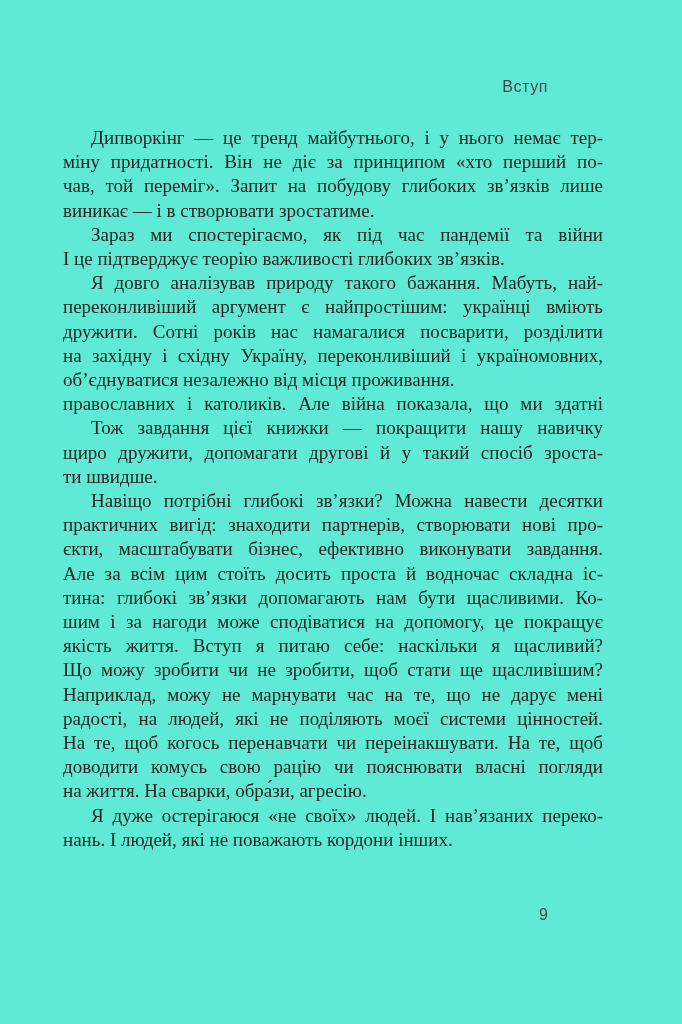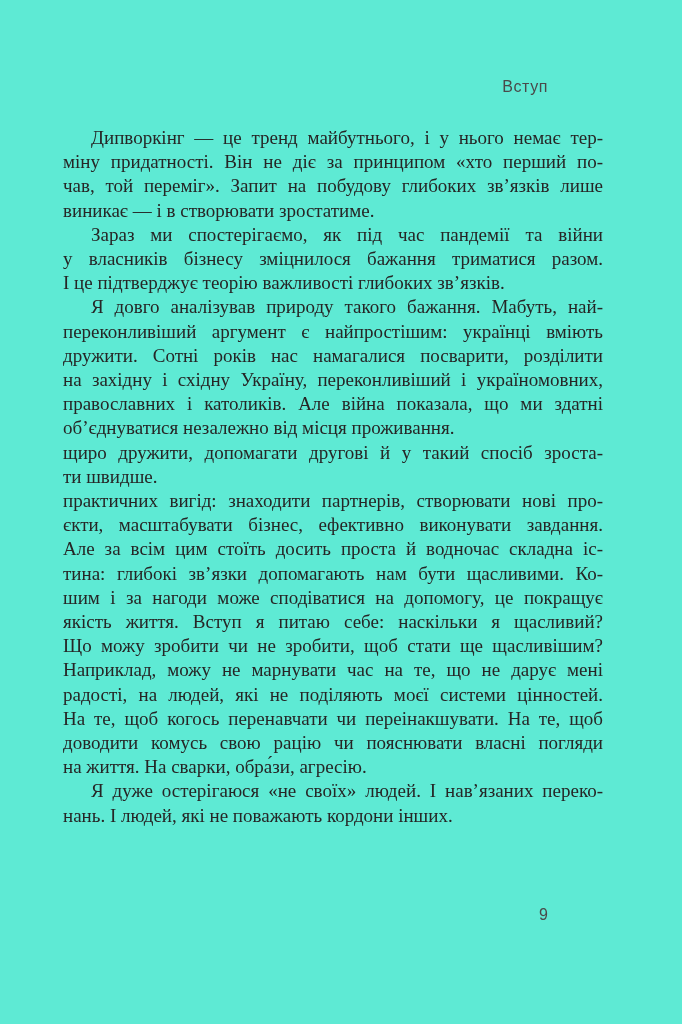--- a/index.html
+++ b/index.html
@@ -68,36 +68,37 @@
 
   <div class="page-body">
       <div class="paragraph">
         <div class="line first">Дипворкінг — це тренд майбутнього, і у нього немає тер-</div>
         <div class="line">міну придатності. Він не діє за принципом «хто перший по-</div>
         <div class="line">чав, той переміг». Запит на побудову глибоких зв’язків лише</div>
         <div class="line last">виникає — і в створювати зростатиме.</div>
       </div>
       <div class="paragraph">
         <div class="line first">Зараз ми спостерігаємо, як під час пандемії та війни</div>
-        <div class="line">у власників бізнесу зміцнилося бажання триматися разом.</div>
         <div class="line last">І це підтверджує теорію важливості глибоких зв’язків.</div>
       </div>
       <div class="paragraph">
         <div class="line first">Я довго аналізував природу такого бажання. Мабуть, най-</div>
         <div class="line">переконливіший аргумент є найпростішим: українці вміють</div>
         <div class="line">дружити. Сотні років нас намагалися посварити, розділити</div>
         <div class="line">на західну і східну Україну, переконливіший і україномовних,</div>
+        <div class="line last">об’єднуватися незалежно від місця проживання.</div>
         <div class="line">православних і католиків. Але війна показала, що ми здатні</div>
-        <div class="line last">об’єднуватися незалежно від місця проживання.</div>
       </div>
       <div class="paragraph">
+        <div class="line first">Тож завдання цієї книжки — покращити нашу навичку</div>
         <div class="line">щиро дружити, допомагати другові й у такий спосіб зроста-</div>
         <div class="line last">ти швидше.</div>
       </div>
       <div class="paragraph">
+        <div class="line first">Навіщо потрібні глибокі зв’язки? Можна навести десятки</div>
         <div class="line">практичних вигід: знаходити партнерів, створювати нові про-</div>
         <div class="line">єкти, масштабувати бізнес, ефективно виконувати завдання.</div>
         <div class="line">Але за всім цим стоїть досить проста й водночас складна іс-</div>
         <div class="line">тина: глибокі зв’язки допомагають нам бути щасливими. Ко-</div>
         <div class="line">шим і за нагоди може сподіватися на допомогу, це покращує</div>
         <div class="line">якість життя. Вступ я питаю себе: наскільки я щасливий?</div>
         <div class="line">Що можу зробити чи не зробити, щоб стати ще щасливішим?</div>
         <div class="line">Наприклад, можу не марнувати час на те, що не дарує мені</div>
         <div class="line">радості, на людей, які не поділяють моєї системи цінностей.</div>
         <div class="line">На те, щоб когось перенавчати чи переінакшувати. На те, щоб</div>

